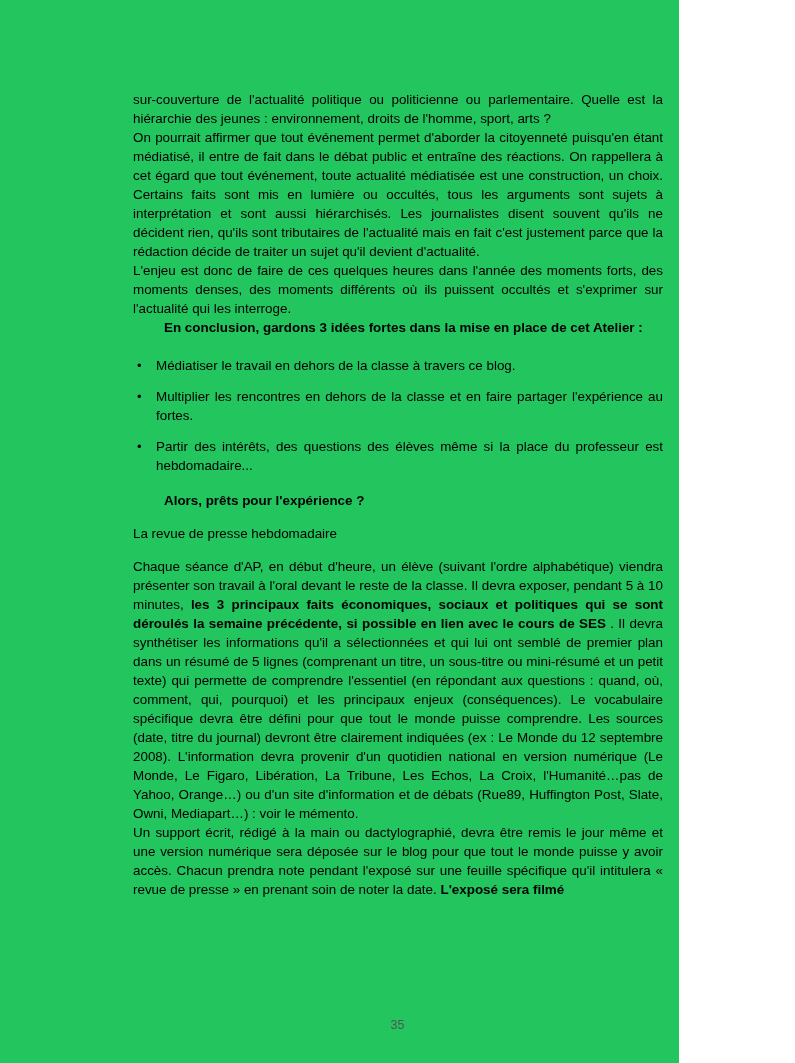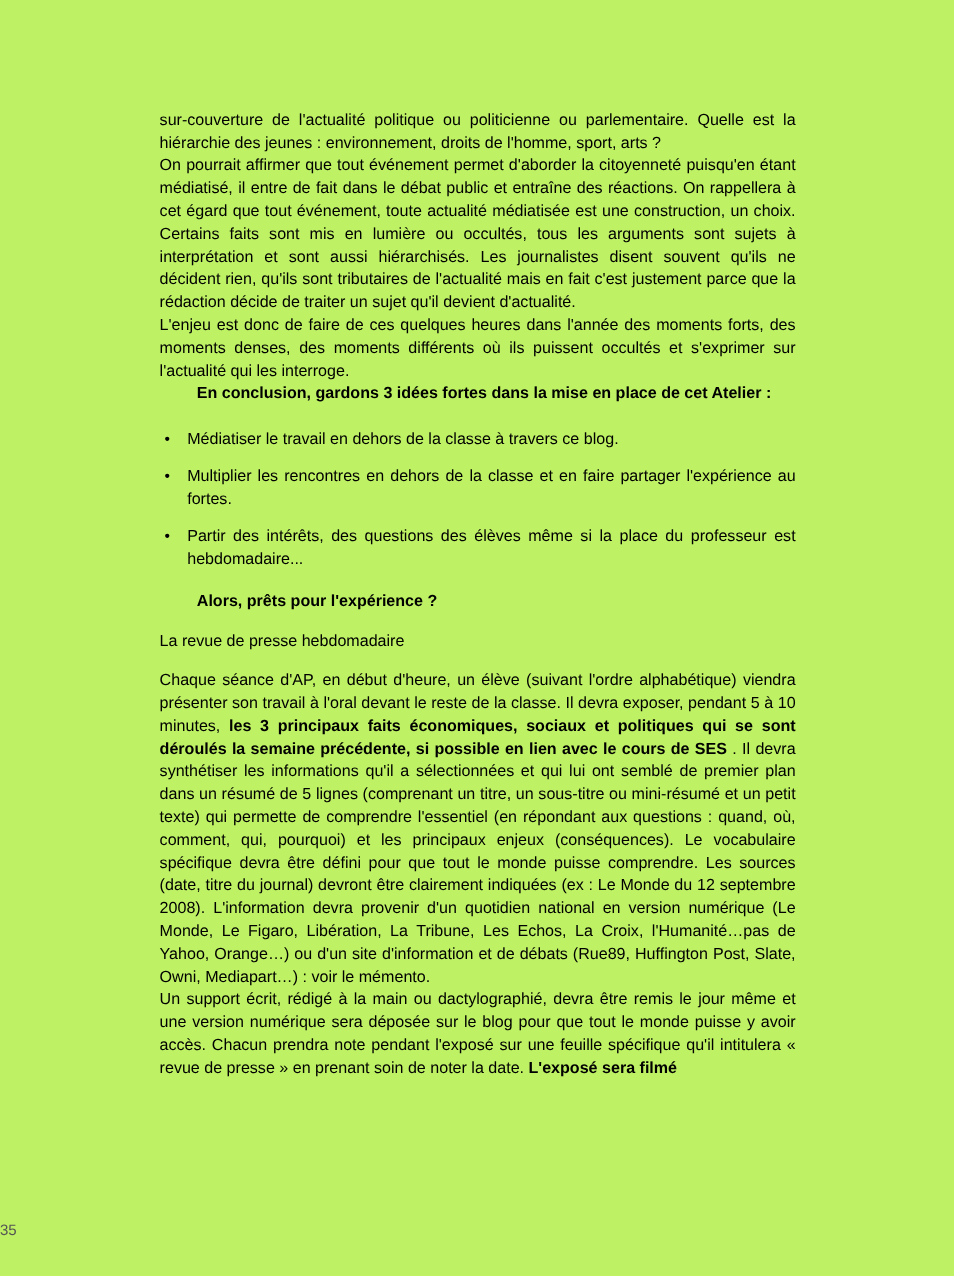--- a/index.html
+++ b/index.html
@@ -10,23 +10,23 @@
   body {
     width: 795px;
     height: 1063px;
     position: relative;
     font-family: "Liberation Sans", sans-serif;
     font-size: 13.4px;
     color: #000000;
   }
   .page {
     position: relative;
-    width: 795px;
+    width: 679px;
     height: 1063px;
-    background: #bef264;
+    background: #22c55e;
     overflow: hidden;
   }
   .content {
     position: absolute;
     left: 133px;
     top: 90px;
     width: 530px;
     line-height: 19px;
   }
   .para {
@@ -55,21 +55,21 @@
   }
   .btext {
     flex: 1;
     text-align: justify;
   }
   .footer {
     position: absolute;
     left: 0;
     top: 1018px;
     width: 795px;
-    text-align: left;
+    text-align: center;
     font-size: 12.5px;
     color: #555555;
   }
 </style>
 </head>
 <body>
 
 <div class="page">
   <div class="content">
 

